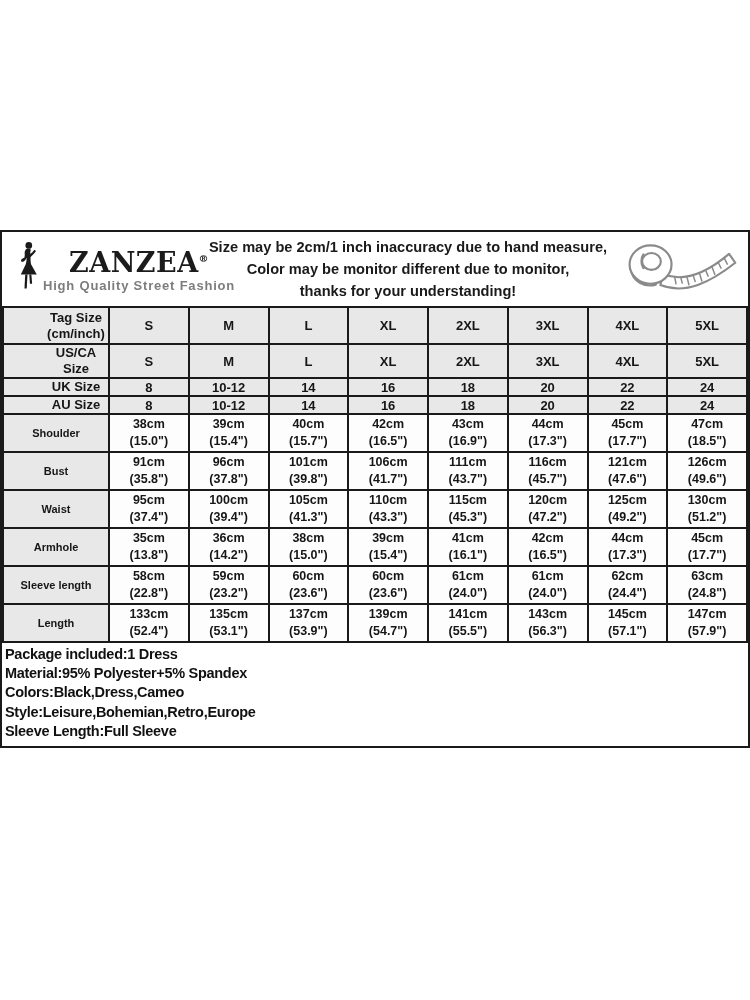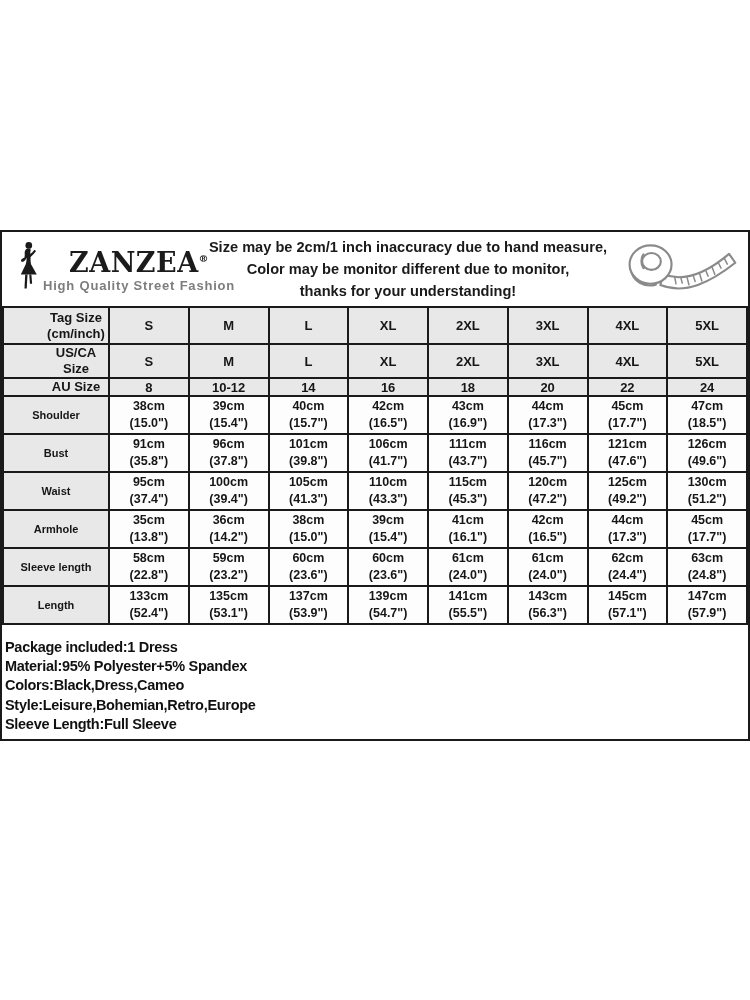--- a/index.html
+++ b/index.html
@@ -46,21 +46,21 @@
   tr.size{height:18px;}
   tr.size th,tr.size td{background:#e8e8e8;font-size:13px;}
   tr.size.tall{height:37px;}
   tr.size th div{line-height:16px;padding-left:40px;}
   tr.measure{height:38px;}
   tr.measure th{background:#e8e8e8;font-size:11px;}
   tr.measure td{background:#fdfdfd;font-size:12.5px;}
   tr.measure td div{line-height:17.5px;}
   
   .details{
-    padding:13px 4px 5px 3px;background:#ffffff;
+    padding:2px 4px 5px 3px;background:#ffffff;
   }
   .details div{
     font-weight:bold;font-size:14.5px;line-height:19.2px;letter-spacing:-0.3px;color:#111;
     white-space:nowrap;
   }
 </style>
 </head>
 <body>
 
 <div class="sheet">
@@ -137,31 +137,44 @@
           <td>M</td>
           <td>L</td>
           <td>XL</td>
           <td>2XL</td>
           <td>3XL</td>
           <td>4XL</td>
           <td>5XL</td>
         </tr>
         <tr class="size">
           <th>
-            <div>AU Size</div>
+            <div>UK Size</div>
           </th>
           <td>8</td>
           <td>10-12</td>
           <td>14</td>
           <td>16</td>
           <td>18</td>
           <td>20</td>
           <td>22</td>
           <td>24</td>
         </tr>
+        <tr class="size">
+          <th>
+            <div>AU Size</div>
+          </th>
+          <td>8</td>
+          <td>10-12</td>
+          <td>14</td>
+          <td>16</td>
+          <td>18</td>
+          <td>20</td>
+          <td>22</td>
+          <td>24</td>
+        </tr>
         <tr class="measure">
           <th>
             <div>Shoulder</div>
           </th>
           <td>
             <div>38cm</div>
             <div>(15.0")</div>
           </td>
           <td>
             <div>39cm</div>

